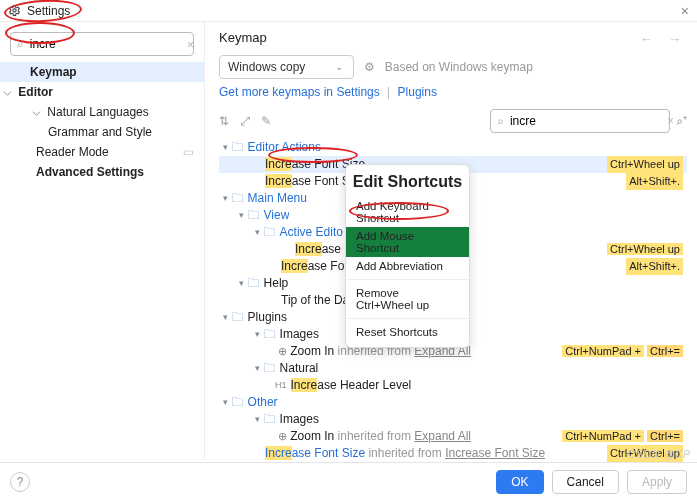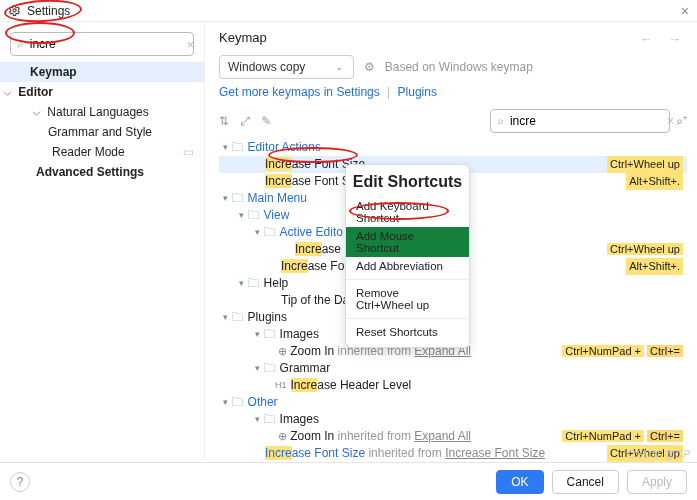--- a/index.html
+++ b/index.html
@@ -9,21 +9,21 @@
   .close-x { position: absolute; right: 8px; top: 3px; color: #888; font-size: 14px; }
   .body { display: flex; height: 438px; }
   .sidebar { width: 205px; border-right: 1px solid #eee; display: flex; flex-direction: column; padding-top: 6px; }
   .searchbox { margin: 4px 10px 6px; height: 24px; border: 1px solid #bbb; border-radius: 4px; display: flex; align-items: center; padding: 0 6px; position: relative; }
   .searchbox input { border: 0; outline: 0; flex: 1; font-size: 12px; background: transparent; }
   .searchbox .clr { color: #bbb; font-size: 13px; }
   .side-item { padding: 3px 0 3px 30px; cursor: default; }
   .side-item.sel { background: #e4efff; font-weight: 600; }
   .bold { font-weight: 600; }
   .side-item svg { vertical-align: -2px; margin-right: 3px; }
-  .rm { display: flex; justify-content: space-between; padding-right: 10px; margin-left: 16px; }
+  .rm { display: flex; justify-content: space-between; padding-right: 10px; }
   .main { flex: 1; padding: 8px 10px 0 14px; position: relative; }
   .mtitle { font-size: 13px; margin-bottom: 10px; display: flex; justify-content: space-between; align-items: center; }
   .navarr { color: #bbb; letter-spacing: 6px; }
   .row1 { display: flex; align-items: center; gap: 10px; margin-bottom: 6px; }
   .select { width: 135px; height: 24px; border: 1px solid #ccc; border-radius: 4px; padding: 0 8px; display: flex; align-items: center; justify-content: space-between; font-size: 12px; color: #333; }
   .basedon { color: #999; font-size: 12px; }
   .links { color: #2470d8; font-size: 12px; margin-bottom: 10px; }
   .links span.sep { color: #bbb; margin: 0 4px; }
   .toolbar { display: flex; align-items: center; justify-content: space-between; margin-bottom: 6px; }
   .tbicons { color: #999; font-size: 12px; letter-spacing: 4px; }
@@ -225,21 +225,21 @@
         </div>
       <div class="trow">
           <span class="tl"><span class="ind" style="width:56px"></span><span class="plus">⊕</span><span>Zoom In</span>&nbsp;<span class="inh">inherited from</span>&nbsp;<span class="inhlink">Expand All</span></span>
           <span><span class="sc">Ctrl+NumPad +</span><span class="sc2">Ctrl+=</span></span>
         </div>
       <div class="trow">
           <span class="tl">
             <span class="ind" style="width:36px"></span>
             <span class="caret">▾</span>
             <span class="folder">🗀</span>
-            <span>Grammar</span>
+            <span>Natural</span>
           </span>
         </div>
       <div class="trow">
           <span class="tl">
             <span class="ind" style="width:56px"></span>
             <span style="font-size:9px;color:#888;margin-right:4px">H1</span>
             <span><span class="hl">Incre</span><span>ase Header Level</span></span>
           </span>
         </div>
       <div class="trow">

